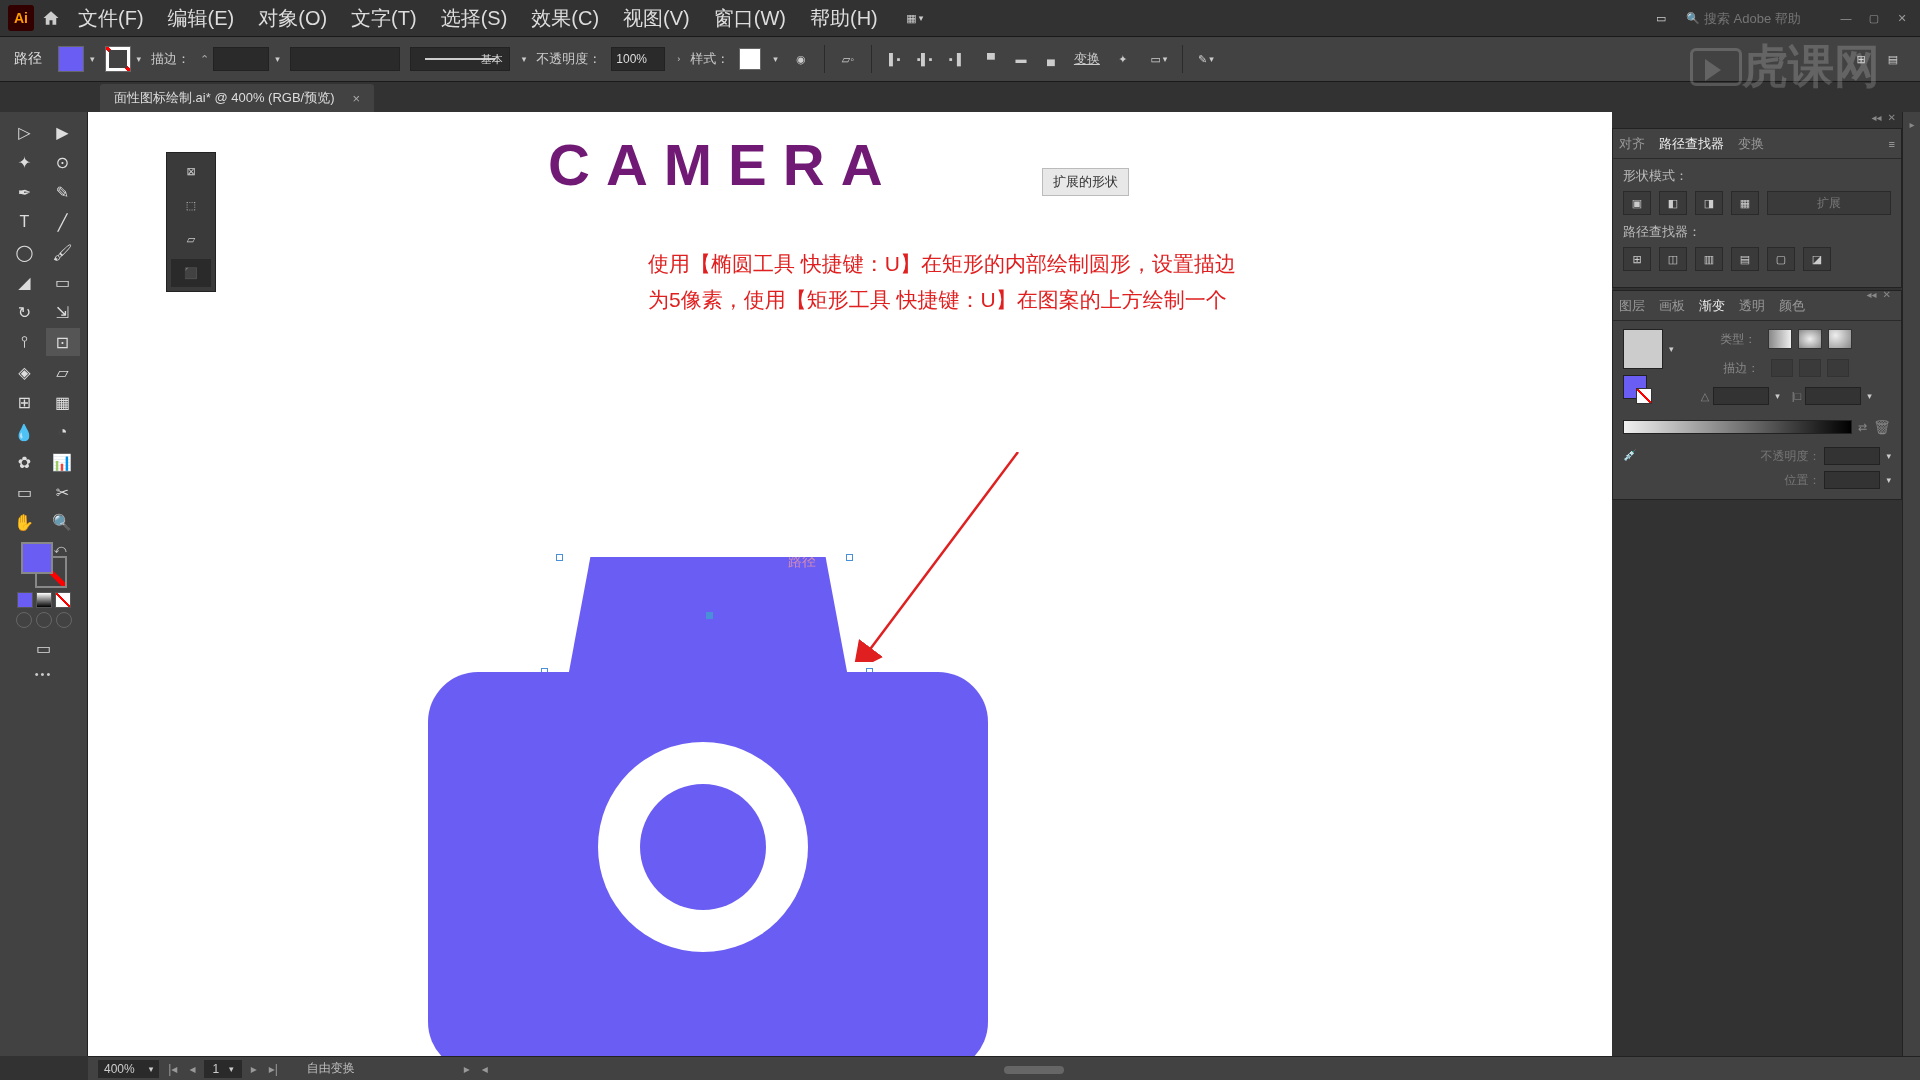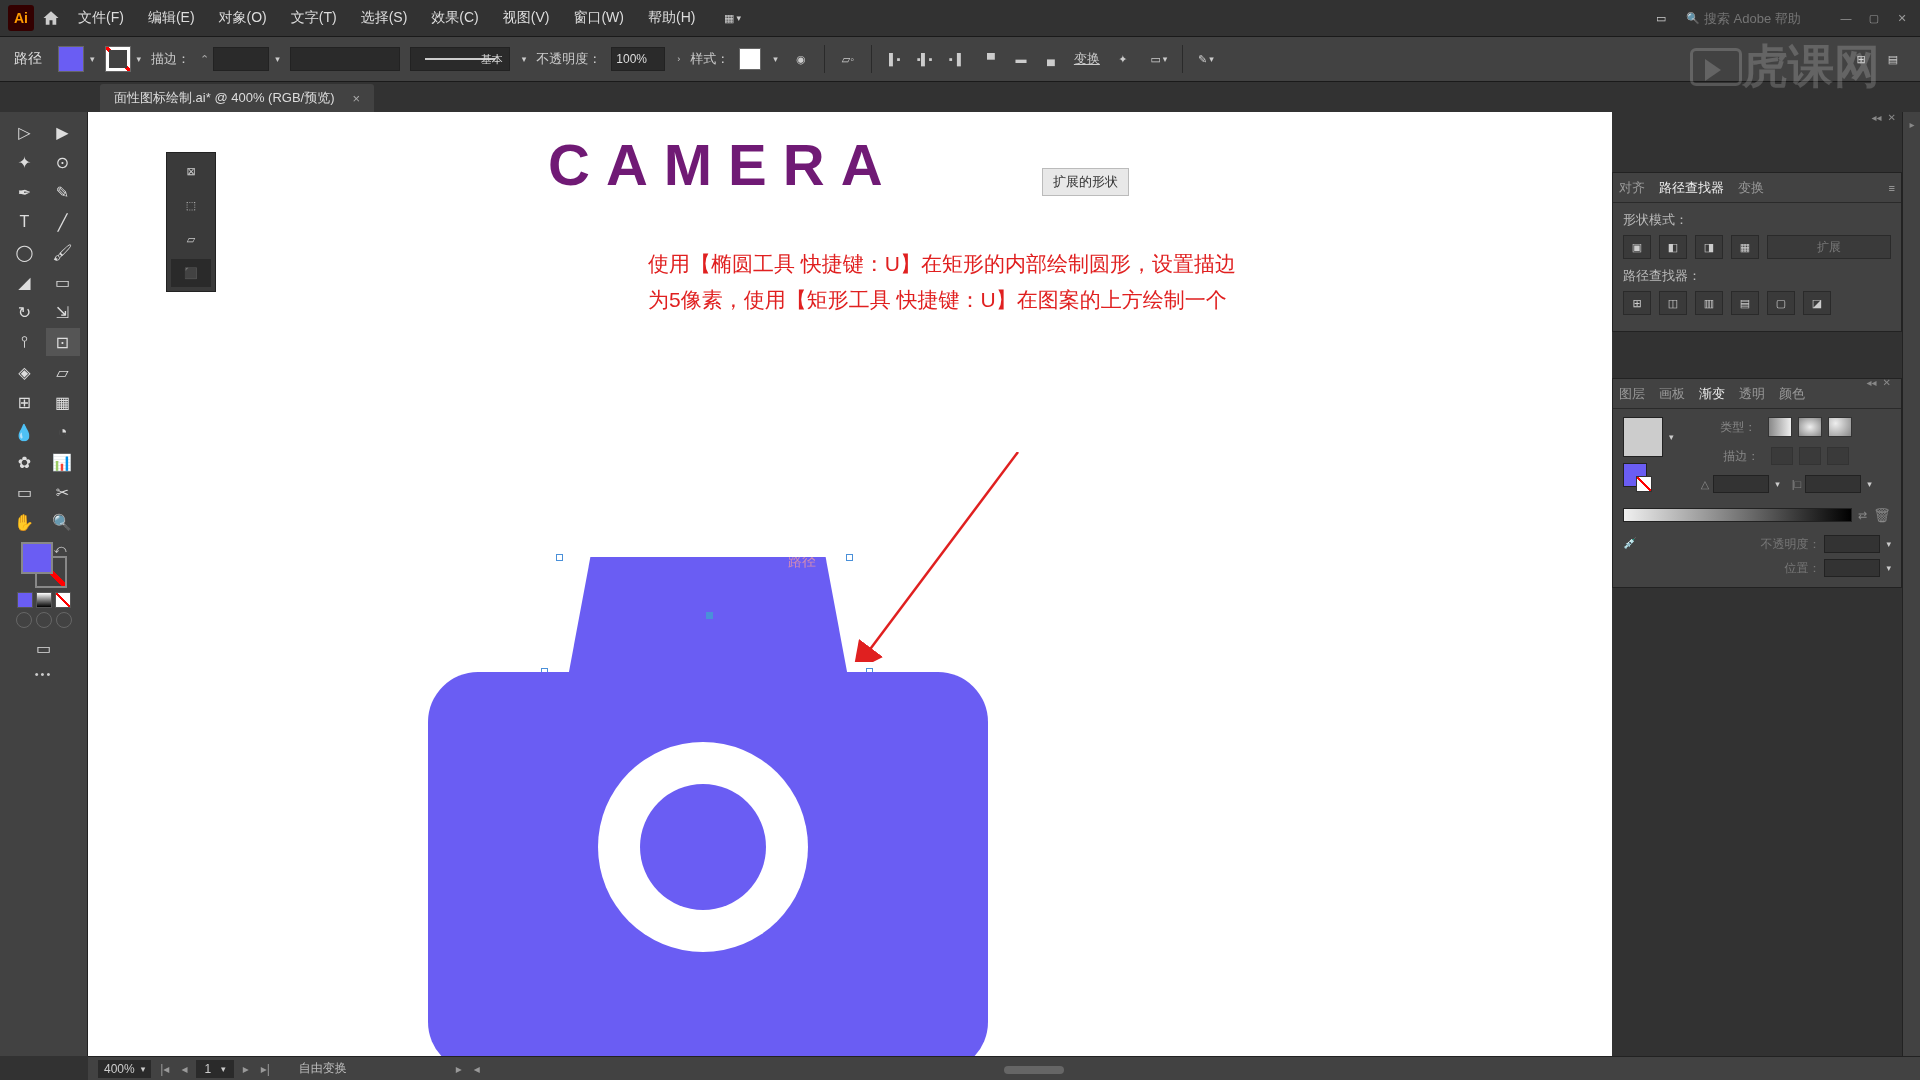--- a/index.html
+++ b/index.html
@@ -2,21 +2,21 @@
 <html><head>
 <meta charset="utf-8">
 <style>
 * { margin: 0; padding: 0; box-sizing: border-box; font-family: "Microsoft YaHei", sans-serif; user-select: none; }
 body { background: #323232; color: #ccc; font-size: 11px; overflow: hidden; width: 1920px; height: 1080px; }
 
 
 .menubar { height: 36px; background: #323232; display: flex; align-items: center; padding: 0 8px; gap: 4px; }
 .app-icon { width: 26px; height: 26px; background: #330000; color: #ff9a00; font-weight: bold; display: flex; align-items: center; justify-content: center; font-size: 14px; border-radius: 3px; }
 .home-icon { width: 26px; height: 26px; display: flex; align-items: center; justify-content: center; color: #ccc; font-size: 16px; }
-.menu-item { padding: 4px 10px; color: #ddd; font-size: 14px; cursor: pointer; }
+.menu-item { padding: 4px 10px; color: #ddd; font-size: 20px; cursor: pointer; }
 .menubar-right { margin-left: auto; display: flex; align-items: center; gap: 12px; }
 .search-box { display: flex; align-items: center; gap: 4px; color: #888; }
 .search-input { background: transparent; border: none; color: #888; font-size: 13px; width: 120px; }
 .win-controls { display: flex; gap: 8px; color: #999; }
 .win-ctrl { width: 20px; height: 20px; display: flex; align-items: center; justify-content: center; cursor: pointer; }
 
 
 .controlbar { height: 46px; background: #424242; border-top: 1px solid #1a1a1a; border-bottom: 1px solid #1a1a1a; display: flex; align-items: center; padding: 0 14px; gap: 10px; }
 .cb-label { color: #ddd; font-size: 14px; margin-right: 6px; }
 .swatch { width: 26px; height: 26px; border: 1px solid #666; }
@@ -74,21 +74,21 @@
 .cam-top { width: 280px; height: 120px; background: #6a5df3; position: absolute; top: -115px; left: 140px; clip-path: polygon(8% 0, 92% 0, 100% 100%, 0 100%); }
 .cam-body { width: 560px; height: 400px; background: #6a5df3; border-radius: 50px; position: relative; }
 .cam-lens-outer { position: absolute; top: 70px; left: 170px; width: 210px; height: 210px; border-radius: 50%; background: #fff; }
 .cam-lens-inner { position: absolute; top: 42px; left: 42px; width: 126px; height: 126px; border-radius: 50%; background: #6a5df3; }
 
 .handle { position: absolute; width: 7px; height: 7px; background: #fff; border: 1px solid #4a90d9; }
 .anchor { position: absolute; width: 7px; height: 7px; background: #4a90d9; }
 
 
 .right-panels { width: 290px; display: flex; flex-direction: column; gap: 2px; }
-.panel { background: #424242; border: 1px solid #222; margin-top: 44px; }
+.panel { background: #424242; border: 1px solid #222; }
 .panel-tabs { display: flex; height: 30px; align-items: center; padding: 0 6px; gap: 14px; border-bottom: 1px solid #2a2a2a; }
 .panel-tab { color: #999; font-size: 13px; cursor: pointer; }
 .panel-tab.active { color: #eee; }
 .panel-menu { margin-left: auto; color: #aaa; cursor: pointer; }
 .panel-body { padding: 8px 10px; }
 .pf-label { color: #bbb; font-size: 13px; margin-bottom: 6px; }
 .pf-row { display: flex; gap: 8px; align-items: center; margin-bottom: 8px; }
 .pf-btn { width: 28px; height: 24px; background: #3a3a3a; border: 1px solid #2a2a2a; display: flex; align-items: center; justify-content: center; color: #ccc; }
 .pf-expand { flex: 1; height: 24px; background: #3a3a3a; border: 1px solid #2a2a2a; color: #777; display: flex; align-items: center; justify-content: center; font-size: 12px;}
 
@@ -113,21 +113,21 @@
 .grad-field { display:flex; align-items:center; gap:4px; }
 .grad-field-lbl { color: #777; font-size: 12px;}
 .grad-dd { width: 56px; height: 18px; background: #333; border:1px solid #222;}
 
 .collapse-strip { width: 18px; background: #424242; border-left:1px solid #222;}
 .right-wrap { display:flex; }
 .strip-icon { width: 18px; height: 24px; display: flex; align-items: center; justify-content: center; color: #888; font-size: 10px; }
 
 
 .statusbar { height: 24px; background: #424242; border-top: 1px solid #222; display: flex; align-items: center; padding: 0 10px; gap: 6px; font-size: 12px; color: #ccc; position: absolute; bottom: 0; left: 88px; right: 0;}
-.zoom-dd { display: flex; align-items: center; gap: 4px; background: #2a2a2a; padding: 2px 6px; }
+.zoom-dd { display: flex; align-items: center; gap: 12px; background: #2a2a2a; padding: 2px 6px; }
 .nav-btn { color: #999; cursor: pointer; padding: 0 3px;}
 .artboard-dd { background: #2a2a2a; padding: 2px 8px; display:flex; align-items:center; gap:8px;}
 .status-text { margin-left: 20px; color: #bbb;}
 .hscroll { position: absolute; left: 50%; width: 60px; height: 8px; background: #666; border-radius: 4px; bottom: 6px;}
 .panels-collapse { height: 14px; display:flex; justify-content:flex-end; padding: 0 6px; color:#888; font-size:10px; gap:6px;}
 
 
 .watermark { position: absolute; top: 36px; right: 40px; color: rgba(255,255,255,0.18); font-size: 46px; font-weight: bold; display:flex; align-items:center; pointer-events:none; z-index: 100;}
 .watermark .wm-icon { border: 3px solid rgba(255,255,255,0.18); width: 52px; height: 38px; border-radius: 6px; position: relative;}
 .watermark .wm-icon::after { content:""; position:absolute; left:12px; top:8px; border-left: 16px solid rgba(255,255,255,0.18); border-top: 11px solid transparent; border-bottom: 11px solid transparent;}

